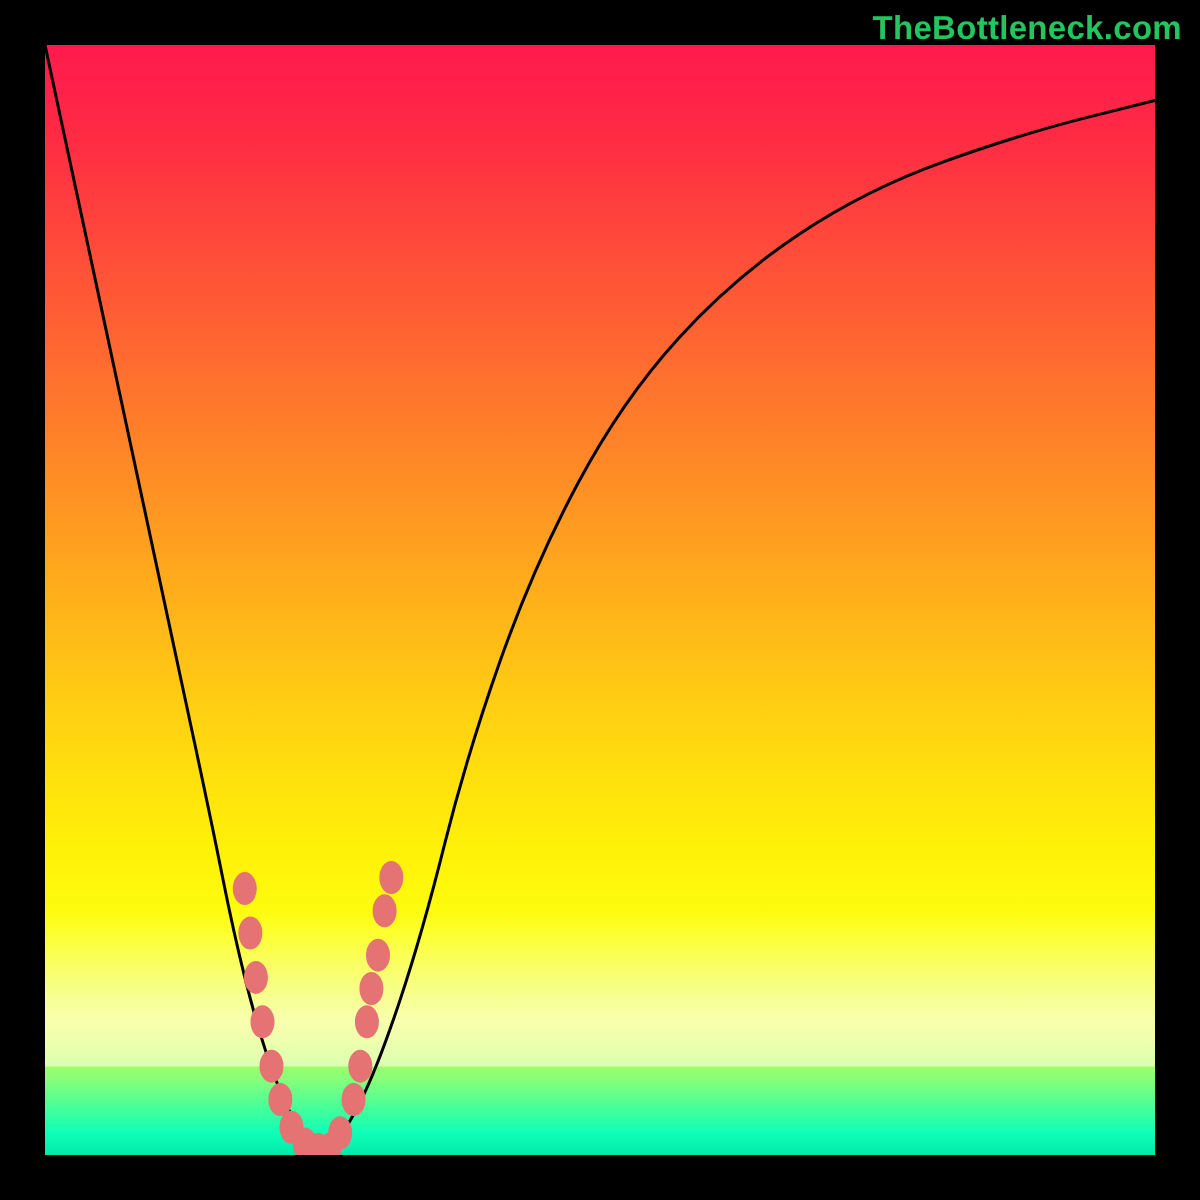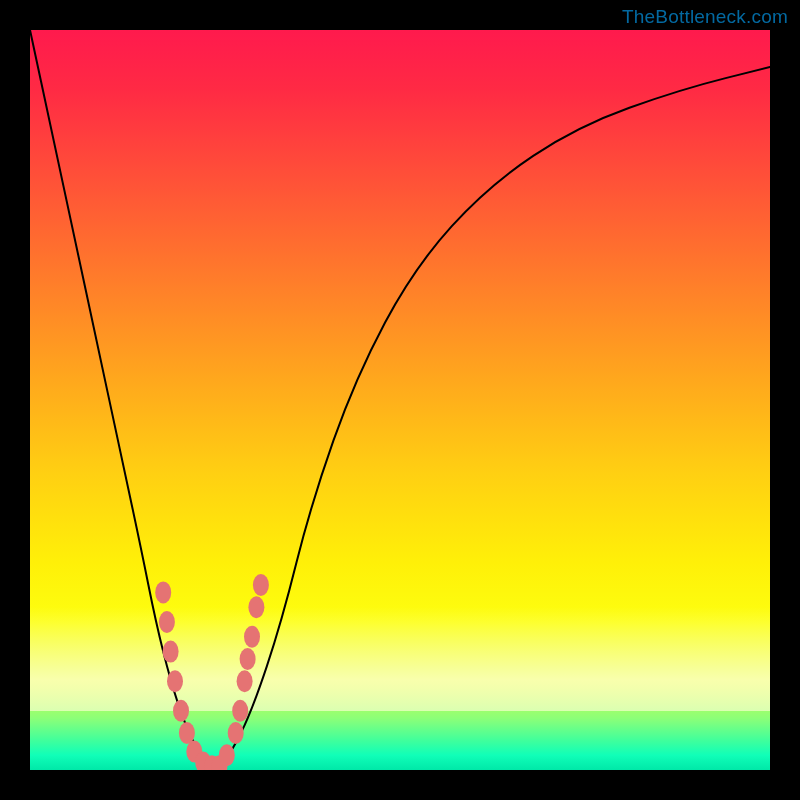--- a/index.html
+++ b/index.html
@@ -72,23 +72,23 @@
     stroke-linecap: round;
   }
   .marker {
     fill: #e57373;
     stroke: none;
   }
   .watermark {
     position: absolute;
     top: 6px;
     right: 12px;
-    color: #0369a1;
-    font-size: 19px;
-    font-weight: 400;
+    color: #22c55e;
+    font-size: 22px;
+    font-weight: 700;
     letter-spacing: 0.2px;
     font-family: Arial, Helvetica, sans-serif;
     user-select: none;
     z-index: 10;
   }
 </style>
 </head>
 <body>
 
 <div class="frame">

